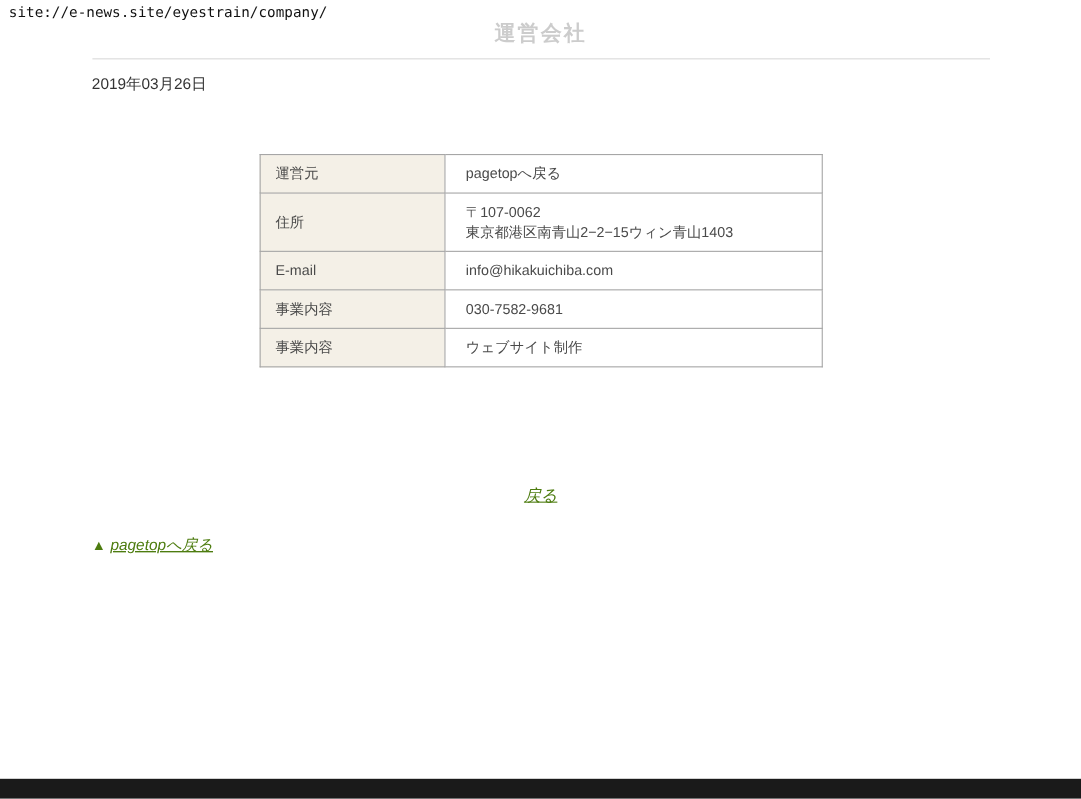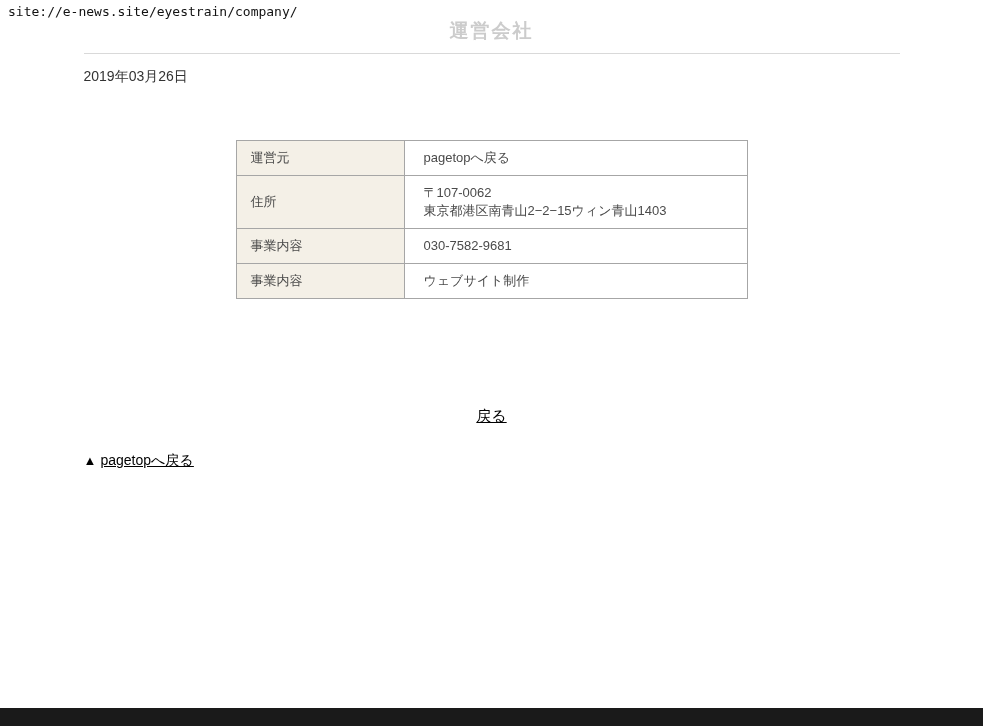--- a/index.html
+++ b/index.html
@@ -81,23 +81,24 @@
     font-size: 15px;
     line-height: 18px;
   }
   .pagetop-row {
     margin-top: 26px;
     text-align: left;
     font-size: 14px;
     line-height: 18px;
   }
   a.page-link {
-    color: #000000;
+    color: #4d7c0f;
     text-decoration: underline;
     cursor: pointer;
+    font-style: italic;
   }
   .pagetop-icon {
     text-decoration: none;
     display: inline-block;
     margin-right: 4px;
     font-size: 13px;
   }
   .pagetop-link .link-text {
     text-decoration: underline;
   }
@@ -131,20 +132,24 @@
       <tr>
         <td class="row-label">運営元</td>
         <td class="row-value">pagetopへ戻る</td>
       </tr>
       <tr>
         <td class="row-label">住所</td>
         <td class="row-value">〒107-0062
 東京都港区南青山2−2−15ウィン青山1403</td>
       </tr>
       <tr>
+        <td class="row-label">E-mail</td>
+        <td class="row-value">info@hikakuichiba.com</td>
+      </tr>
+      <tr>
         <td class="row-label">事業内容</td>
         <td class="row-value">030-7582-9681</td>
       </tr>
       <tr>
         <td class="row-label">事業内容</td>
         <td class="row-value">ウェブサイト制作</td>
       </tr>
     </tbody>
   </table>
 

